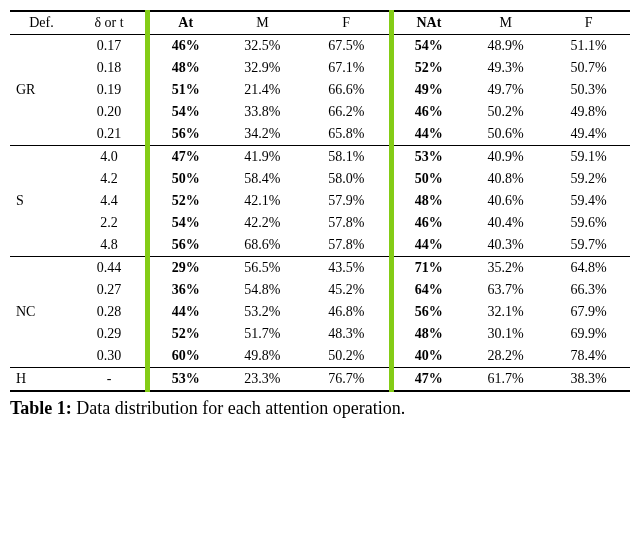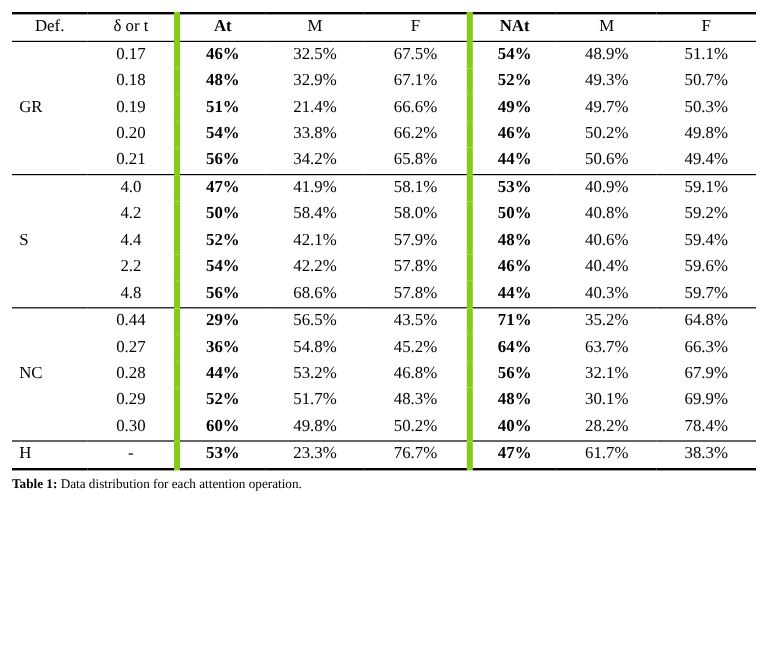--- a/index.html
+++ b/index.html
@@ -47,21 +47,21 @@
       text-align: center;
     }
     .group-divider td {
       border-top: 1px solid #000;
     }
     .col-divider-left {
       border-left: 5px solid #84cc16;
       font-weight: bold;
     }
     .caption {
-      font-size: 11px;
+      font-size: 18px;
       margin-top: 6px;
       text-align: left;
       font-family: 'Times New Roman', Times, serif;
     }
     .caption-label {
       font-weight: bold;
     }
   </style>
 </head>
 <body>

